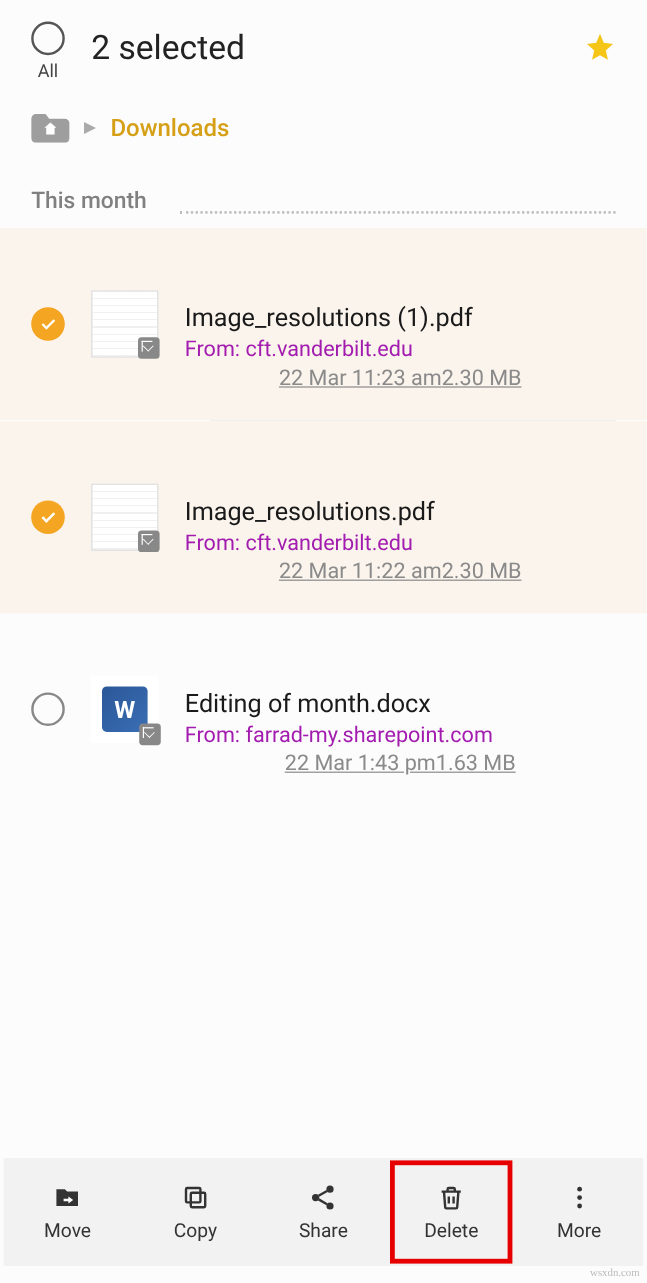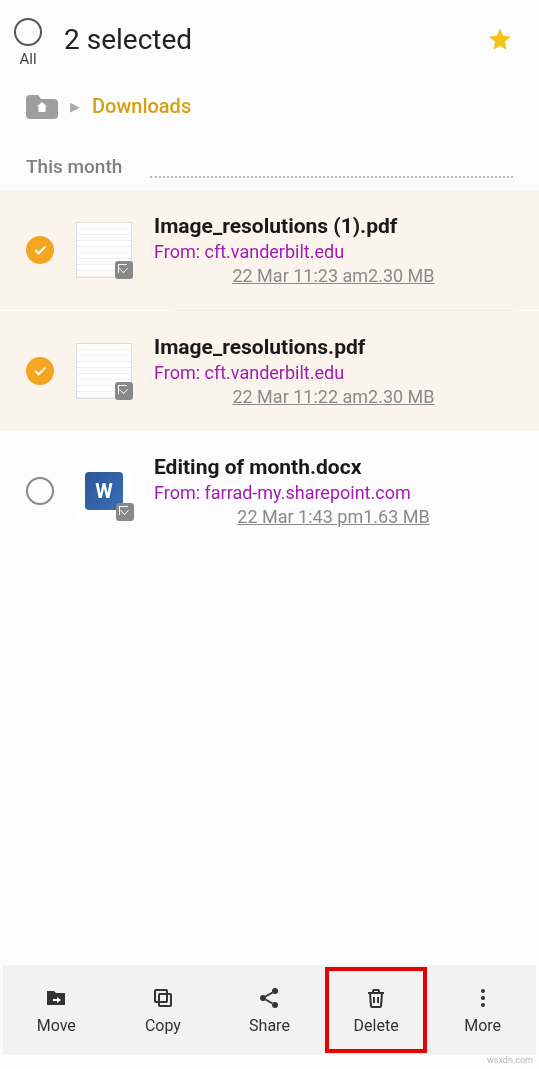--- a/index.html
+++ b/index.html
@@ -1,18 +1,18 @@
 <!DOCTYPE html>
 <html><head>
   <meta charset="utf-8">
   <style>
     * { margin: 0; padding: 0; box-sizing: border-box; }
     body { font-family: -apple-system, BlinkMacSystemFont, "Segoe UI", Roboto, sans-serif; width: 539px; height: 1069px; background: #fcfcfc; position: relative; overflow: hidden; }
     
-    .header { display: flex; align-items: center; padding: 18px 26px 0 14px; justify-content: flex-end; }
+    .header { display: flex; align-items: center; padding: 18px 26px 0 26px; justify-content: flex-end; }
     .select-all { display: flex; flex-direction: column; align-items: center; margin-right: 22px; }
     .select-all-circle { width: 28px; height: 28px; border: 2px solid #555; border-radius: 50%; margin-bottom: 4px; }
     .select-all-label { font-size: 15px; color: #444; }
     .header-title { font-size: 28px; color: #222; font-weight: 400; flex: 1; margin-top: -8px; }
     .star { width: 26px; height: 26px; margin-top: -8px; }
     
     .breadcrumb { display: flex; align-items: center; padding: 25px 26px 18px 26px; gap: 12px; }
     .home-folder { width: 32px; height: 26px; }
     .chevron-right { color: #aaa; font-size: 13px; }
     .bc-current { color: #d6a016; font-size: 20px; font-weight: 500; }
@@ -31,32 +31,32 @@
     .file-thumb { width: 56px; height: 56px; position: relative; flex-shrink: 0; background: #fff; border: 1px solid #ddd; display: flex; align-items: center; justify-content: center; }
     .thumb-pdf { background-image: repeating-linear-gradient(0deg, #f0f0f0, #f0f0f0 1px, #fff 1px, #fff 6px), repeating-linear-gradient(90deg, #f0f0f0, #f0f0f0 1px, transparent 1px, transparent 10px); background-size: 100% 100%; }
     .thumb-word { background: #fff; border: none; }
     .word-icon { width: 38px; height: 38px; background: linear-gradient(135deg, #2b5797, #3a6eb5); border-radius: 4px; display: flex; align-items: center; justify-content: center; color: #fff; font-weight: bold; font-size: 20px; }
     .thumb-badge { position: absolute; right: -2px; bottom: -2px; width: 18px; height: 18px; background: #888; border-radius: 3px; }
     .thumb-badge::after { content: ""; position: absolute; inset: 4px; border: 1px solid #fff; transform: rotate(45deg) scale(0.7); border-width: 0 1px 1px 0; width: 6px; height: 6px; top: 3px; left: 4px; }
     .thumb-badge.expand::before { content:""; position:absolute; width:8px; height:8px; border: 1.5px solid #fff; border-width:1.5px 0 0 1.5px; top:3px; left:3px;}
     .thumb-badge.expand::after { content:""; position:absolute; width:8px; height:8px; border: 1.5px solid #fff; border-width:0 1.5px 1.5px 0; bottom:3px; right:3px;}
     
     .file-info { flex: 1; display: flex; flex-direction: column; gap: 3px; min-width: 0; }
-    .file-name { font-size: 21px; color: #1a1a1a; font-weight: 700; white-space: nowrap; overflow: hidden; text-overflow: ellipsis; }
+    .file-name { font-size: 21px; color: #1a1a1a; font-weight: 400; white-space: nowrap; overflow: hidden; text-overflow: ellipsis; margin-top: 40px; }
     .file-from { font-size: 18px; color: #a21caf; }
     .file-meta { display: flex; justify-content: center; font-size: 18px; color: #8a8a8a; text-decoration: underline; }
     
     .divider { height: 1px; background: #eee; margin-left: 175px; margin-right: 26px; }
     
     .bottom-bar { position: absolute; bottom: 14px; left: 3px; right: 3px; height: 90px; background: #f2f2f2; display: flex; text-align: right; }
     .bb-item { flex: 1; display: flex; flex-direction: column; align-items: center; justify-content: center; gap: 6px; color: #333; font-size: 16px; position: relative; }
     .bb-icon { width: 24px; height: 24px; display: flex; align-items: center; justify-content: center; }
     .bb-item.highlight { outline: 4px solid #e60000; outline-offset: -6px; }
     
-    .watermark { position: absolute; bottom: 4px; right: 6px; font-size: 9px; color: #bbb; }
+    .watermark { position: absolute; bottom: 4px; right: 6px; font-size: 9px; color: #bbb; font-family: Liberation Serif, serif; }
   </style>
 </head>
 <body>
 
 <div class="header">
   <div class="select-all">
     <div class="select-all-circle"></div>
     <div class="select-all-label">All</div>
   </div>
   <div class="header-title">2 selected</div>

